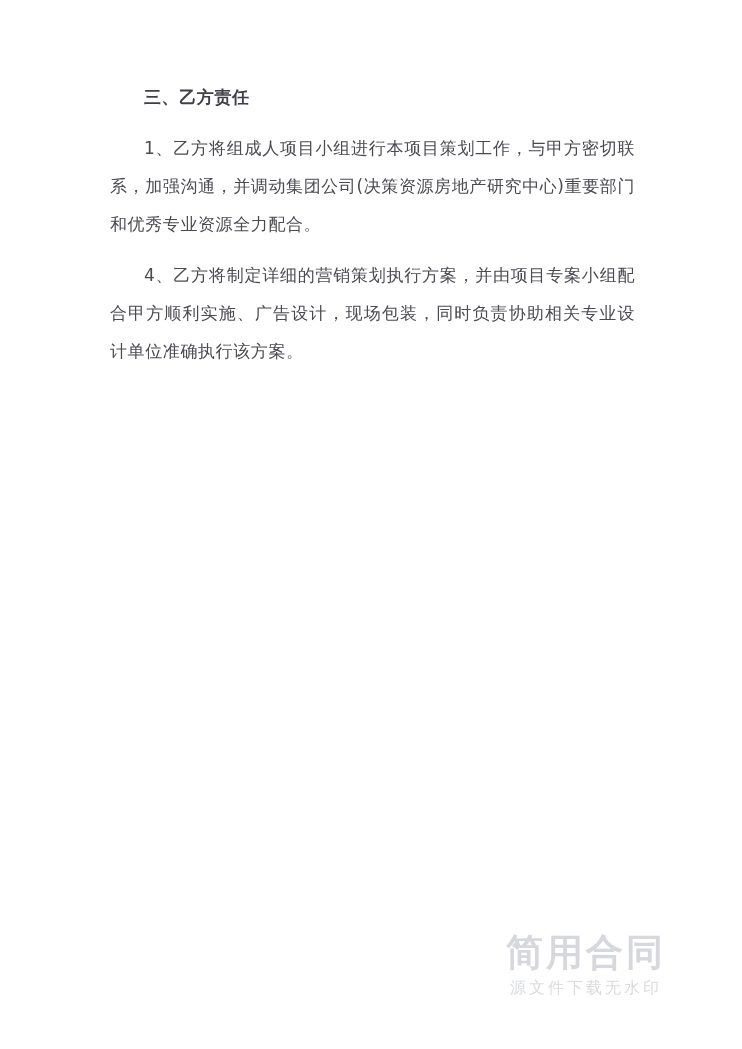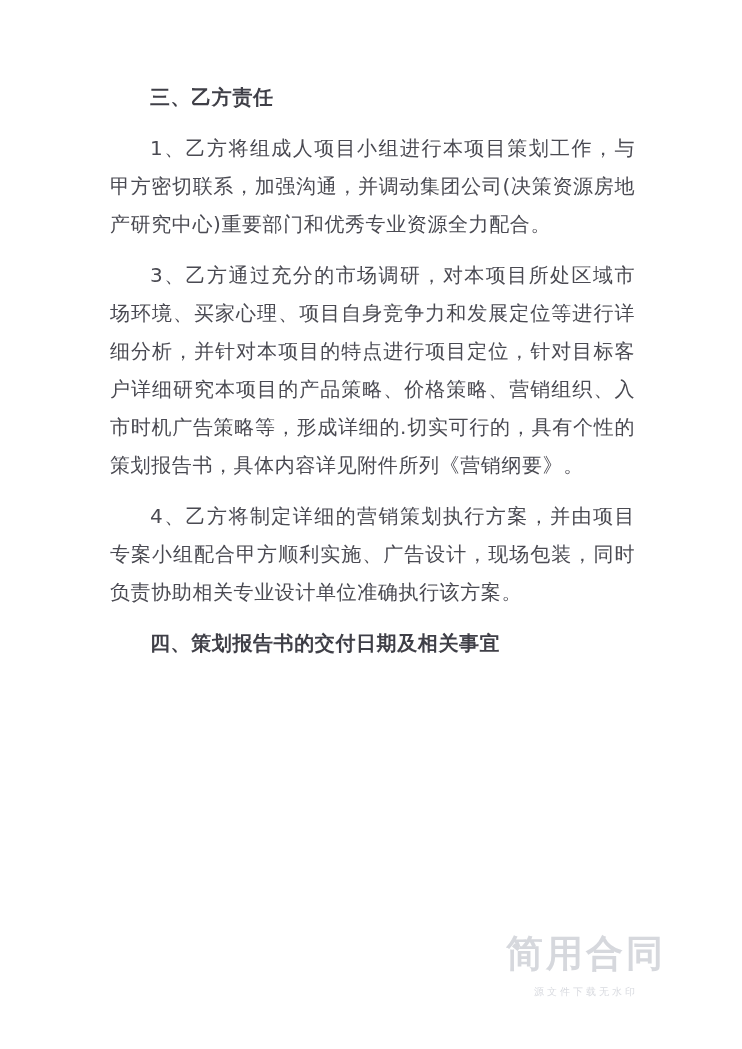--- a/index.html
+++ b/index.html
@@ -19,21 +19,21 @@
     box-sizing: border-box;
   }
   .doc-body {
     position: absolute;
     left: 110px;
     top: 78px;
     width: 525px;
   }
   .para {
     margin: 0 0 13px 0;
-    font-size: 20px;
+    font-size: 17px;
     line-height: 38px;
     color: #4a4a52;
     text-align: justify;
     text-justify: inter-ideograph;
     letter-spacing: 0.6px;
     text-indent: 2em;
     font-weight: 500;
   }
   .para.heading {
     font-weight: 700;
@@ -48,37 +48,35 @@
     user-select: none;
   }
   .wm-main {
     font-size: 37px;
     font-weight: 700;
     color: #d6d8dd;
     letter-spacing: 3px;
     line-height: 1.1;
   }
   .wm-sub {
-    margin-top: 10px;
-    font-size: 10px;
+    margin-top: 4px;
+    font-size: 16px;
     color: #d9dbe0;
     letter-spacing: 3px;
   }
 </style>
 </head>
 <body>
 
 <div class="page">
 
   <div class="doc-body">
     <p class="para heading">三、乙方责任</p>
     <p class="para">1、乙方将组成人项目小组进行本项目策划工作，与甲方密切联系，加强沟通，并调动集团公司(决策资源房地产研究中心)重要部门和优秀专业资源全力配合。</p>
-    <p class="para">3、乙方通过充分的市场调研，对本项目所处区域市场环境、买家心理、项目自身竞争力和发展定位等进行详细分析，并针对本项目的特点进行项目定位，针对目标客户详细研究本项目的产品策略、价格策略、营销组织、入市时机广告策略等，形成详细的.切实可行的，具有个性的策划报告书，具体内容详见附件所列《营销纲要》。</p>
     <p class="para">4、乙方将制定详细的营销策划执行方案，并由项目专案小组配合甲方顺利实施、广告设计，现场包装，同时负责协助相关专业设计单位准确执行该方案。</p>
-    <p class="para heading">四、策划报告书的交付日期及相关事宜</p>
   </div>
 
   <div class="watermark">
     <div class="wm-main">简用合同</div>
     <div class="wm-sub">源文件下载无水印</div>
   </div>
 
 </div>
 
 </body></html>

